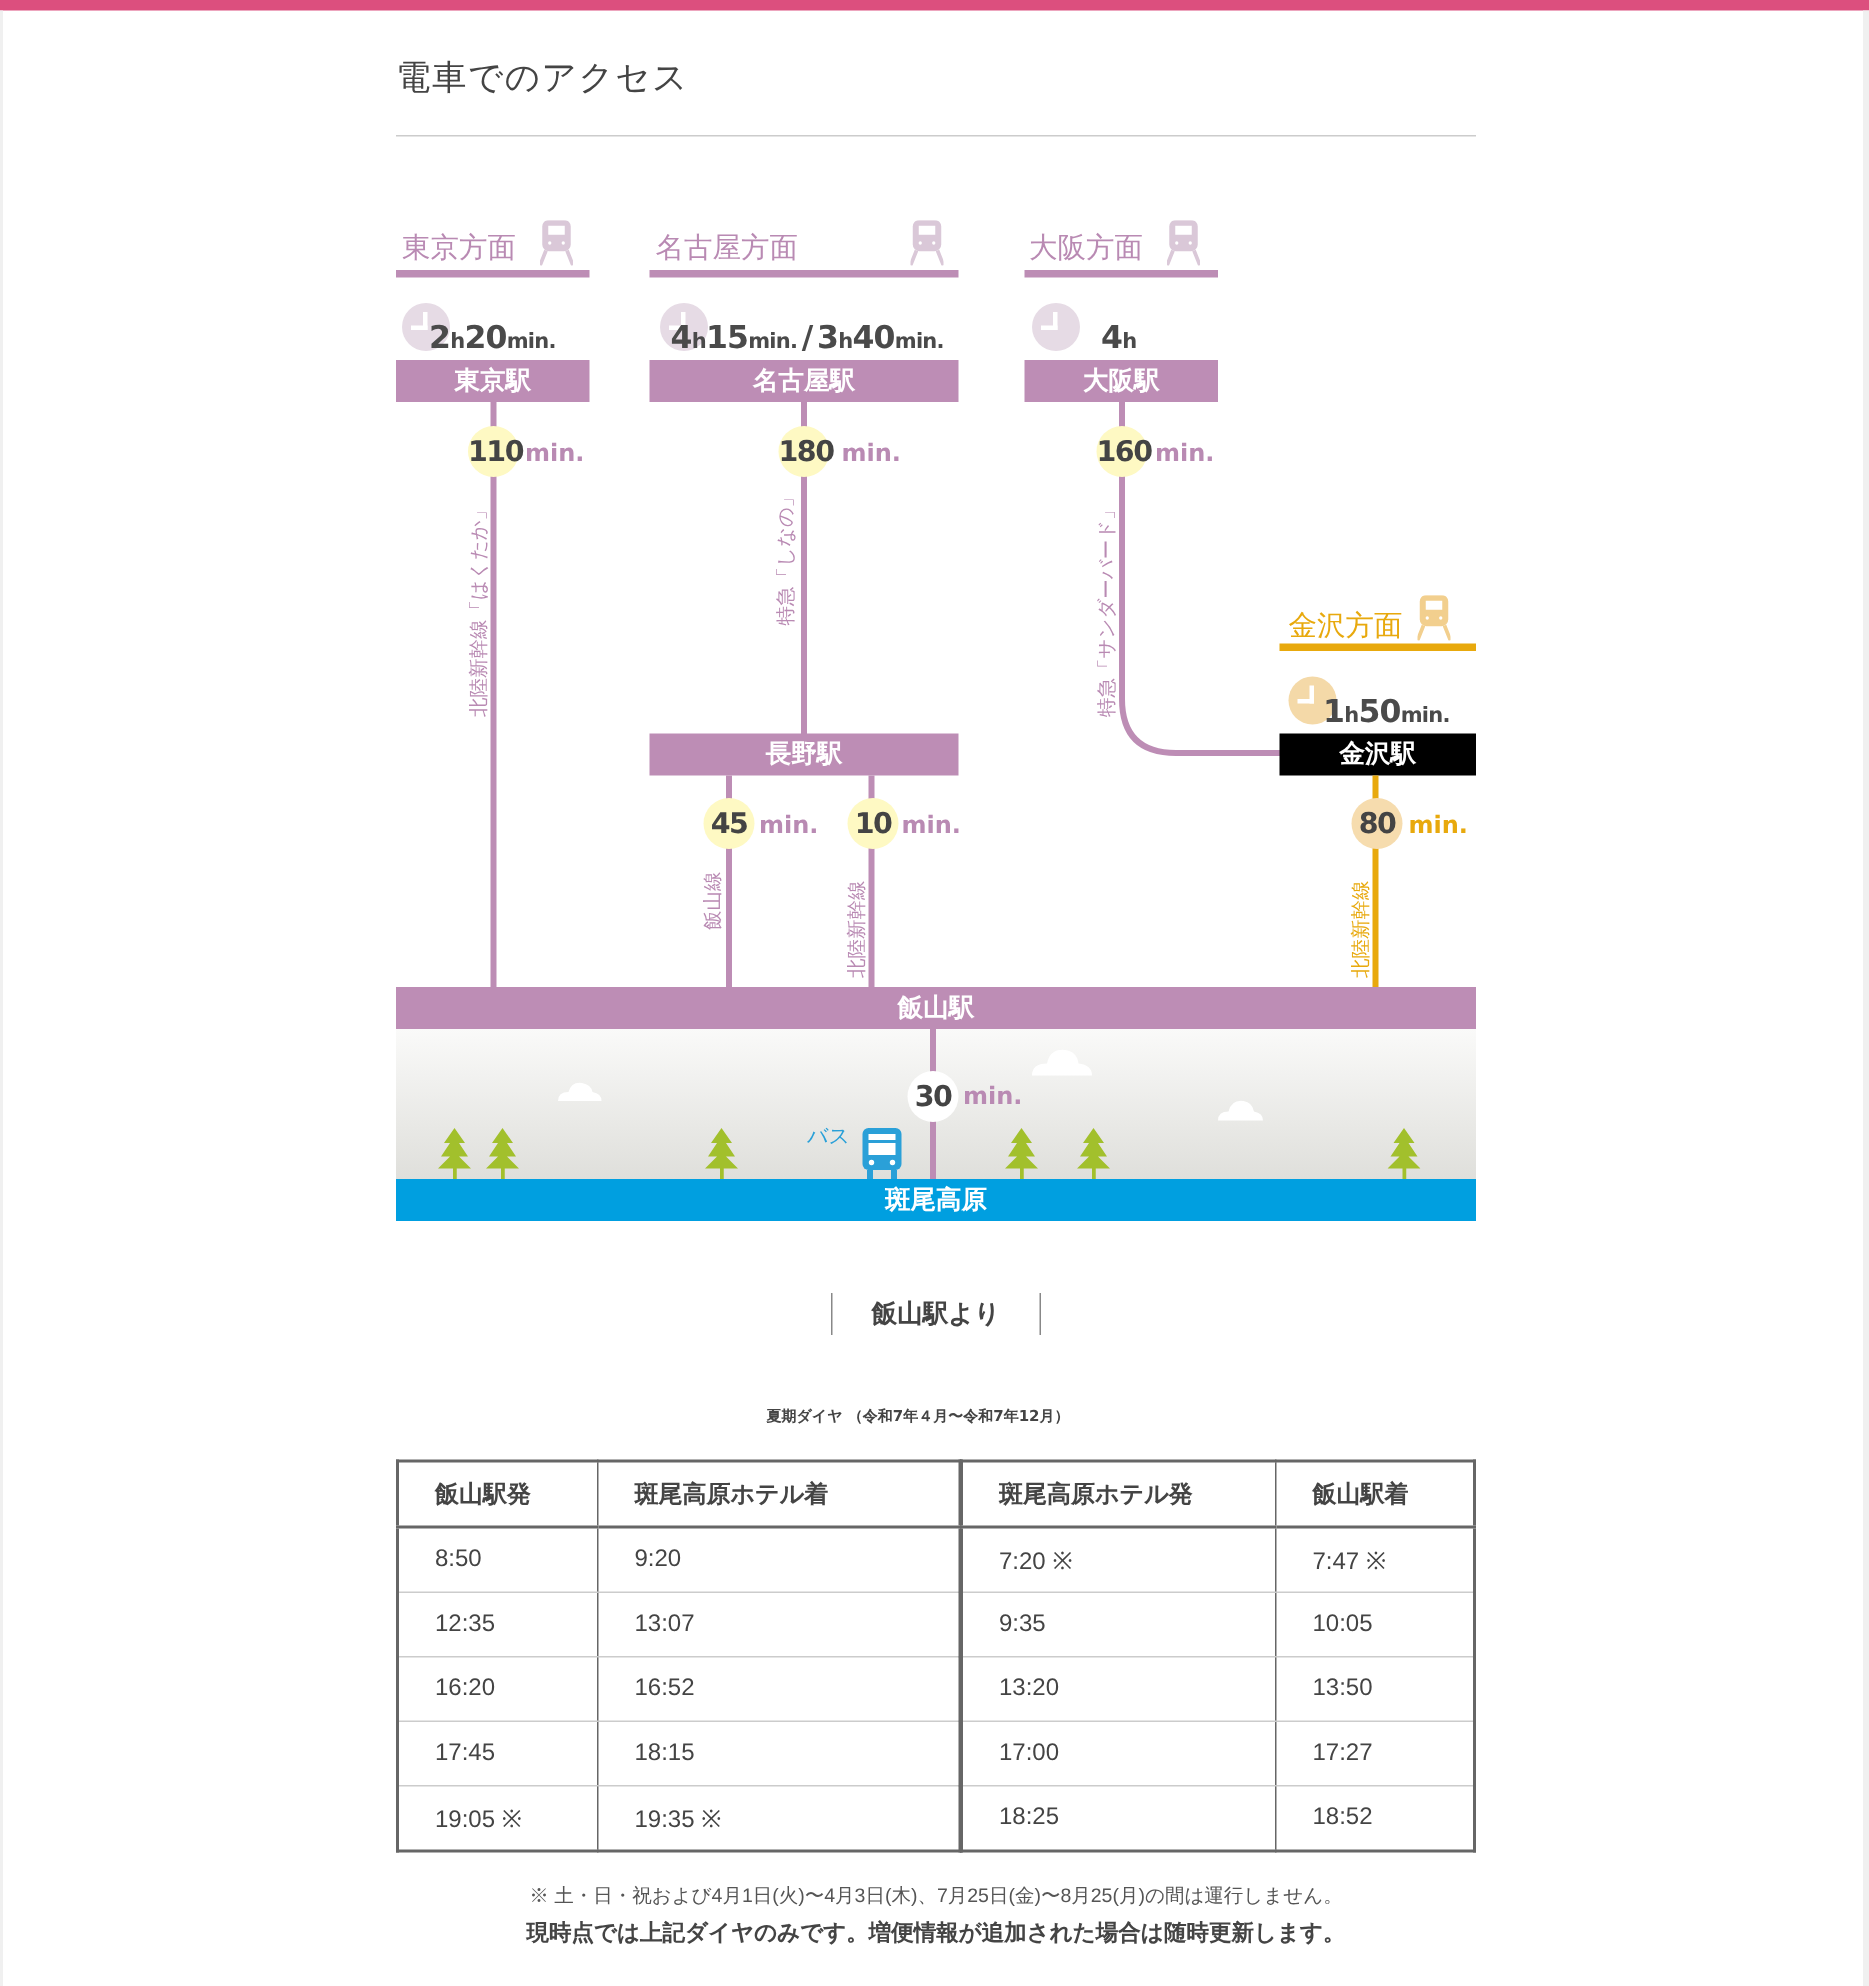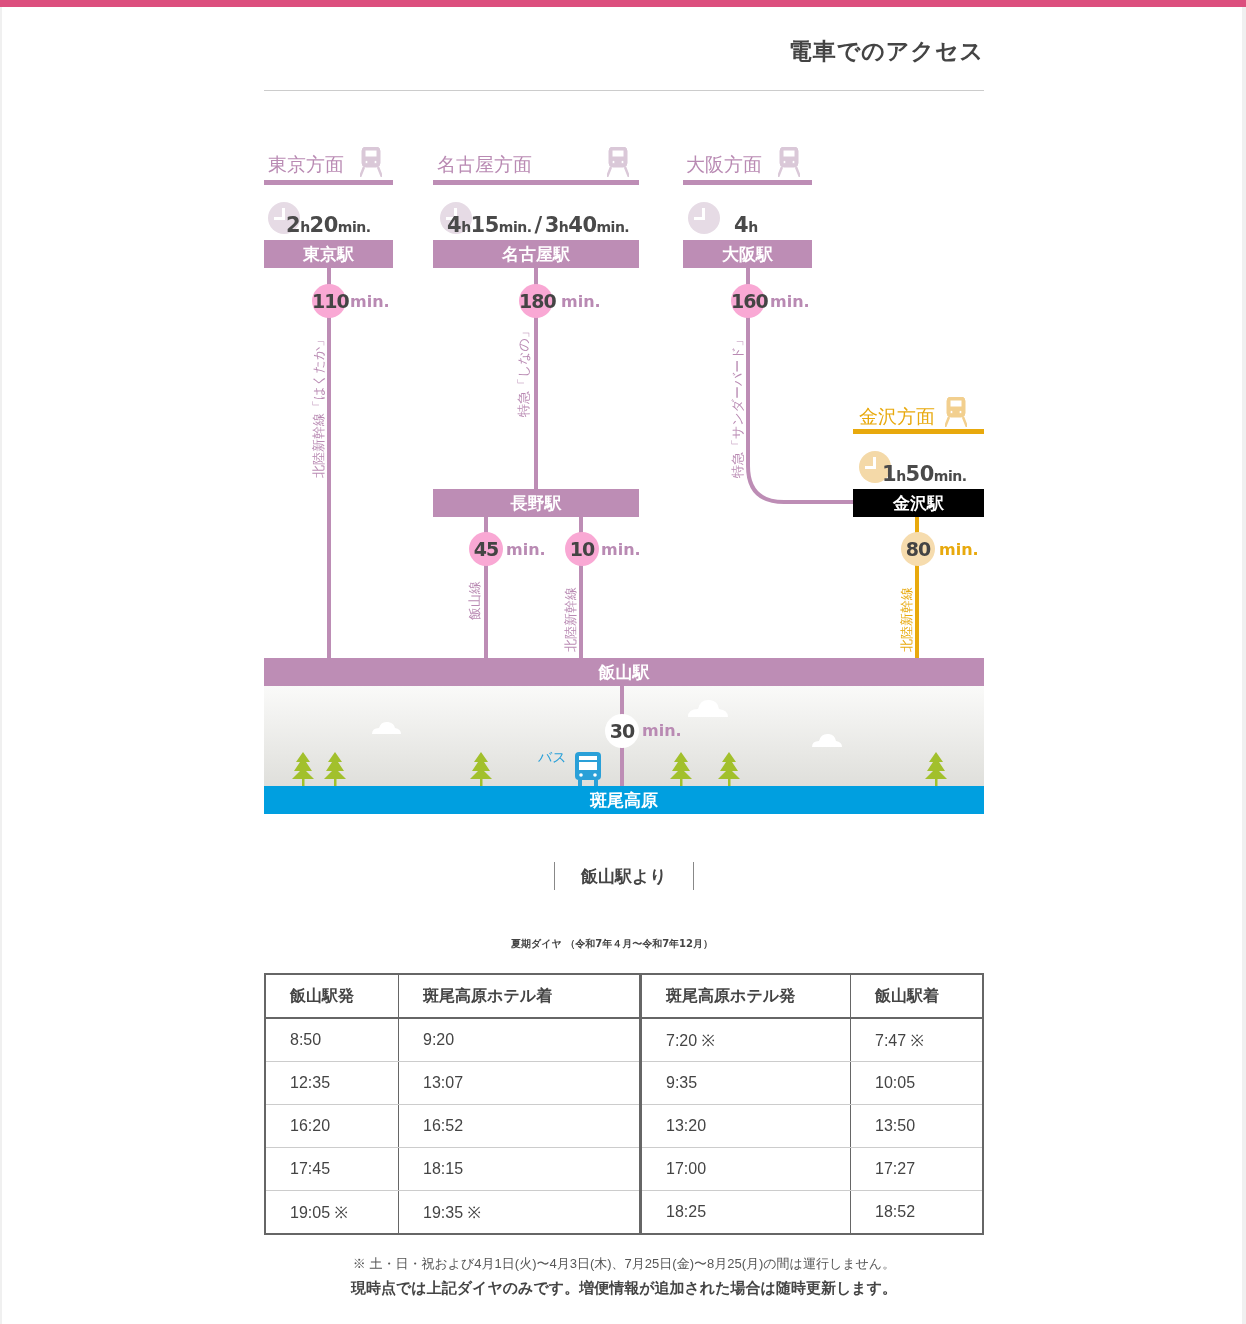--- a/index.html
+++ b/index.html
@@ -3,34 +3,34 @@
 <meta charset="utf-8">
 <style>
   html, body { margin:0; padding:0; }
   body {
     width:1246px; height:1324px; background:#fff; position:relative; overflow:hidden;
     font-family:"DejaVu Sans", "Liberation Sans", sans-serif; color:#444;
   }
   .topbar { position:absolute; left:0; top:0; width:1246px; height:7px; background:#dc4f7e; }
   .frame-l { position:absolute; left:0; top:7px; width:2px; height:1317px; background:#f0f0f0; }
   .frame-r { position:absolute; right:0; top:7px; width:4px; height:1317px; background:#f0f0f0; }
-  .title { position:absolute; left:264px; width:720px; top:36px; text-align:right;
-    font-size:23px; font-weight:bold; color:#444; letter-spacing:1px; }
+  .title { position:absolute; left:264px; width:720px; top:36px; text-align:left;
+    font-size:23px; font-weight:normal; color:#444; letter-spacing:1px; }
   .title-rule { position:absolute; left:264px; top:90px; width:720px; height:1px; background:#ccc; }
 
   .abs { position:absolute; }
   .dir-label { position:absolute; font-size:19px; color:#b98ab3; white-space:nowrap; }
   .dir-line { position:absolute; height:5px; background:#bd8db5; }
   .station { position:absolute; height:28px; background:#bd8db5; color:#fff; font-weight:bold;
     font-size:17px; text-align:center; line-height:28px; }
   .time { position:absolute; font-family:"DejaVu Sans", sans-serif; font-weight:bold; color:#4a4a4a;
     font-size:21px; white-space:nowrap; letter-spacing:-0.5px; }
   .time small { font-size:14px; }
   .vline { position:absolute; width:4px; background:#bd8db5; }
-  .bubble { position:absolute; width:34px; height:34px; border-radius:50%; background:#f9a8d4;
+  .bubble { position:absolute; width:34px; height:34px; border-radius:50%; background:#fef9c3;
     text-align:center; line-height:34px; font-weight:bold; color:#444; font-size:19px; letter-spacing:-1px; }
   .minlbl { position:absolute; color:#b98ab3; font-size:16px; font-weight:bold; }
   .vtext { position:absolute; font-size:13px; color:#b98ab3; white-space:nowrap;
     transform-origin:left top; transform:rotate(-90deg); }
   .clock { position:absolute; width:32px; height:32px; border-radius:50%; background:#e6dbe5; }
   .clock::before { content:""; position:absolute; left:14px; top:6px; width:3px; height:12px; background:#fff; }
   .clock::after { content:""; position:absolute; left:6px; top:15px; width:11px; height:3px; background:#fff; }
   .clock.gold { background:#f4d9a8; }
   .train { position:absolute; width:22px; height:30px; }
 

